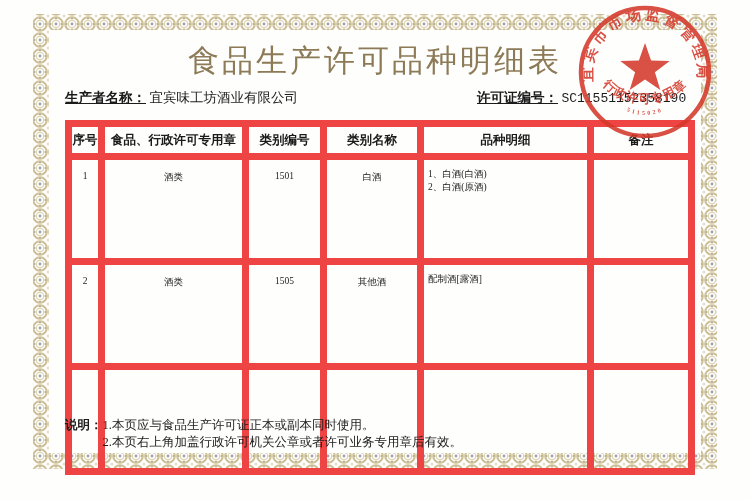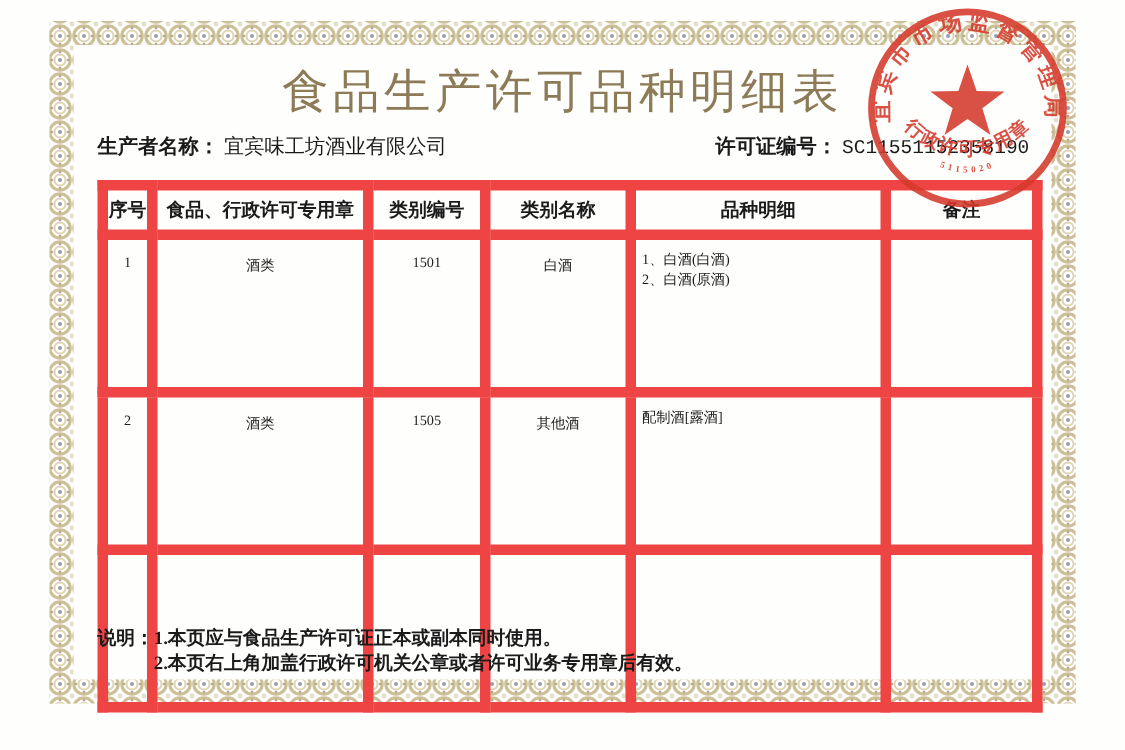--- a/index.html
+++ b/index.html
@@ -11,21 +11,21 @@
   }
   .page{position:absolute;inset:0;}
   
   #border-svg{position:absolute;left:0;top:0;z-index:1;}
   .doc-title{
     position:absolute;left:0;top:40px;width:750px;
     text-align:center;font-size:31px;font-weight:normal;
     letter-spacing:3px;color:#8d7b58;z-index:2;
   }
   .meta-row{position:absolute;left:65px;top:89px;width:627px;z-index:2;font-size:13.5px;}
-  .meta-label{font-weight:bold;}
+  .meta-label{font-weight:bold;text-decoration:underline;}
   .producer{position:absolute;left:0;top:0;}
   .license{position:absolute;left:412px;top:0;}
   .license-number{font-family:"Liberation Mono","DejaVu Sans Mono",monospace;font-size:13px;letter-spacing:0px;}
   table.detail{
     position:absolute;left:65px;top:120px;z-index:2;
     border-collapse:collapse;table-layout:fixed;width:623px;
     background:transparent;
   }
   table.detail th,table.detail td{
     border:7px solid #ef4444;
@@ -41,21 +41,21 @@
   .detail-line{line-height:13px;}
   .col-seq{width:33px;}
   .col-cat{width:144px;}
   .col-code{width:78px;}
   .col-name{width:97px;}
   .col-detail{width:170px;}
   .col-remark{width:101px;}
   .notes{position:absolute;left:65px;top:417px;z-index:2;font-size:12.5px;line-height:17px;}
   .notes-row{display:flex;}
   .notes-label{font-weight:bold;white-space:nowrap;}
-  .notes-lines div{font-weight:bold;}
+  .notes-lines div{font-weight:normal;}
   .footer{
     position:absolute;left:0;top:476px;width:750px;text-align:center;
     font-size:12px;font-weight:bold;z-index:2;letter-spacing:1px;
   }
   #seal-svg{position:absolute;left:575px;top:2px;z-index:5;opacity:.88;}
   .seal-text{fill:#d5392b;font-family:"Liberation Serif","DejaVu Serif",serif;font-weight:bold;}
 </style>
 </head>
 <body>
 

